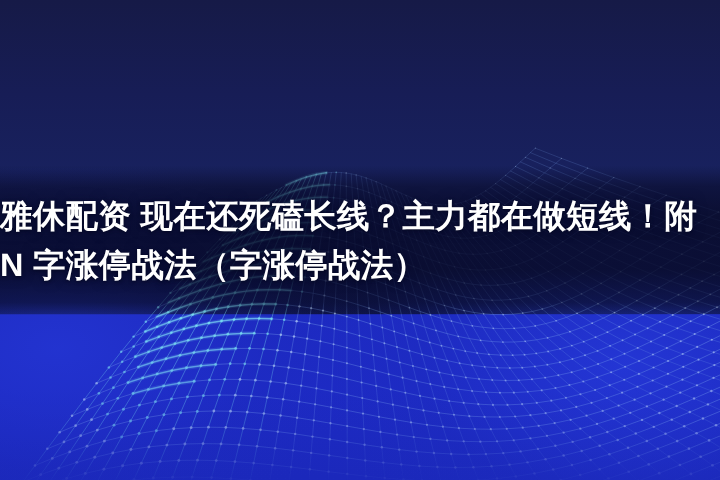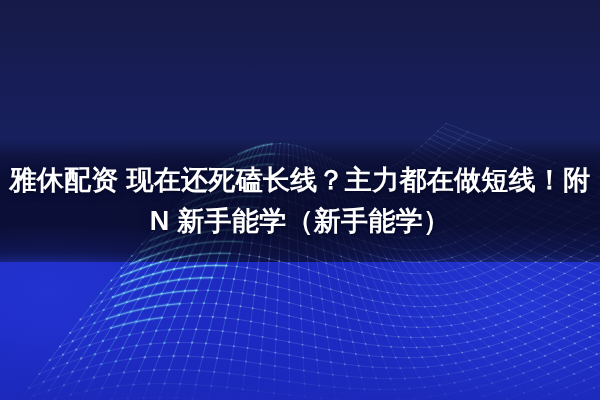--- a/index.html
+++ b/index.html
@@ -65,21 +65,21 @@
     inset: 0;
     width: 600px;
     height: 400px;
   }
   
   .headline {
     position: absolute;
     left: 0;
     top: 160px;
     width: 600px;
-    text-align: center;
+    text-align: left;
     color: #ffffff;
     font-size: 27px;
     font-weight: bold;
     line-height: 41px;
     letter-spacing: 0.3px;
     text-shadow: 0 1px 3px rgba(4,6,30,0.85), 0 0 10px rgba(8,12,50,0.7);
     white-space: nowrap;
   }
   .headline .line {
     display: block;
@@ -1448,16 +1448,16 @@
         <circle cx="803.5" cy="341.3" r="1.32" fill="#cfe4ff" fill-opacity="0.775"></circle>
         <circle cx="822.6" cy="337.5" r="1.33" fill="#cfe4ff" fill-opacity="0.777"></circle>
         <circle cx="841.6" cy="334.4" r="1.33" fill="#cfe4ff" fill-opacity="0.777"></circle>
       </g>
     </svg>
 
   <div class="text-scrim"></div>
 
   <div class="headline">
     <span class="line">雅休配资 现在还死磕长线？主力都在做短线！附</span>
-    <span class="line">N 新手能学（新手能学）</span>
+    <span class="line">N 字涨停战法（字涨停战法）</span>
   </div>
 
 </div>
 
 </body></html>

